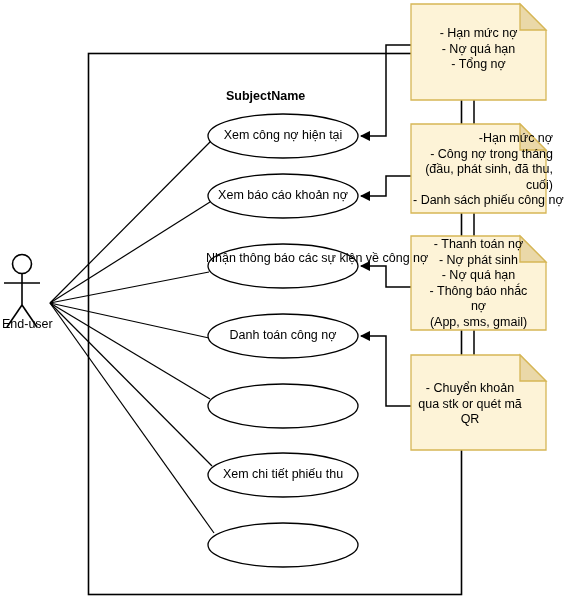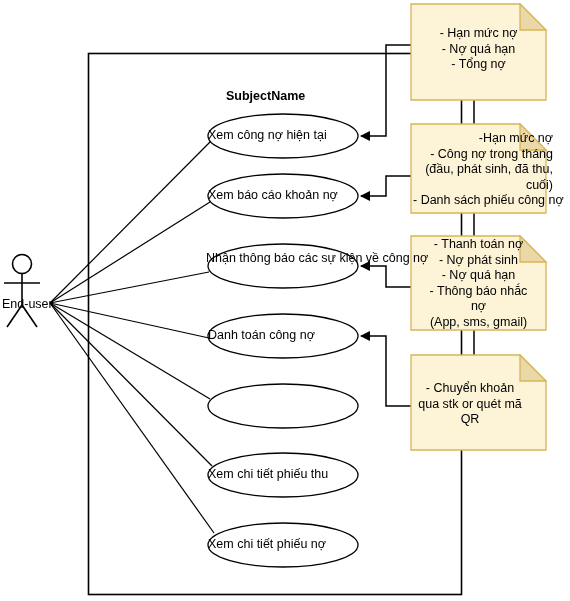--- a/index.html
+++ b/index.html
@@ -20,21 +20,21 @@
   svg.layer {
     position: absolute;
     left: 0;
     top: 0;
     width: 570px;
     height: 601px;
     overflow: visible;
   }
   .uc-label {
     position: absolute;
-    text-align: left;
+    text-align: center;
     font-size: 12.5px;
     color: #000000;
     line-height: 15px;
     white-space: nowrap;
     pointer-events: none;
   }
   .note-text {
     position: absolute;
     font-size: 12.5px;
     color: #000000;
@@ -42,20 +42,21 @@
     white-space: pre;
     pointer-events: none;
   }
   .note-text.center { text-align: center; }
   .note-text.left { text-align: left; }
   .actor-label {
     position: absolute;
     font-size: 12.5px;
     color: #000000;
     white-space: nowrap;
+    margin-top: 20px;
   }
   .subject-title {
     position: absolute;
     font-size: 12.5px;
     font-weight: bold;
     color: #000000;
     white-space: nowrap;
   }
 </style>
 </head>
@@ -132,21 +133,20 @@
   <div class="subject-title" style="left:226px; top:66px;margin-top:23px;">SubjectName</div>
 
   <div class="actor-label" style="left:2px; top:297px;">End-user</div>
 
   <div class="uc-label" style="left:208px; top:128px; width:150px;">Xem công nợ hiện tại</div>
   <div class="uc-label" style="left:208px; top:188px; width:150px;">Xem báo cáo khoản nợ</div>
   <div class="uc-label" style="left:206px; top:251px; width:154px;">Nhận thông báo các sự
 kiện về công nợ</div>
   <div class="uc-label" style="left:208px; top:328px; width:150px;">Danh toán công nợ</div>
   <div class="uc-label" style="left:208px; top:467px; width:150px;">Xem chi tiết phiếu thu</div>
-  <div class="uc-label" style="left:208px; top:537px; width:150px;">Xem chi tiết phiếu nợ</div>
 
   <div class="note-text center" style="left:413px; top:26px; width:131px;">- Hạn mức nợ
 - Nợ quá hạn
 - Tổng nợ</div>
   <div class="note-text left" style="left:413px; top:131px; width:140px;text-align:right;">-Hạn mức nợ
 - Công nợ trong tháng
 (đầu, phát sinh, đã thu,
 cuối)
 - Danh sách phiếu công nợ</div>
   <div class="note-text center" style="left:411px; top:237px; width:135px;">- Thanh toán nợ

